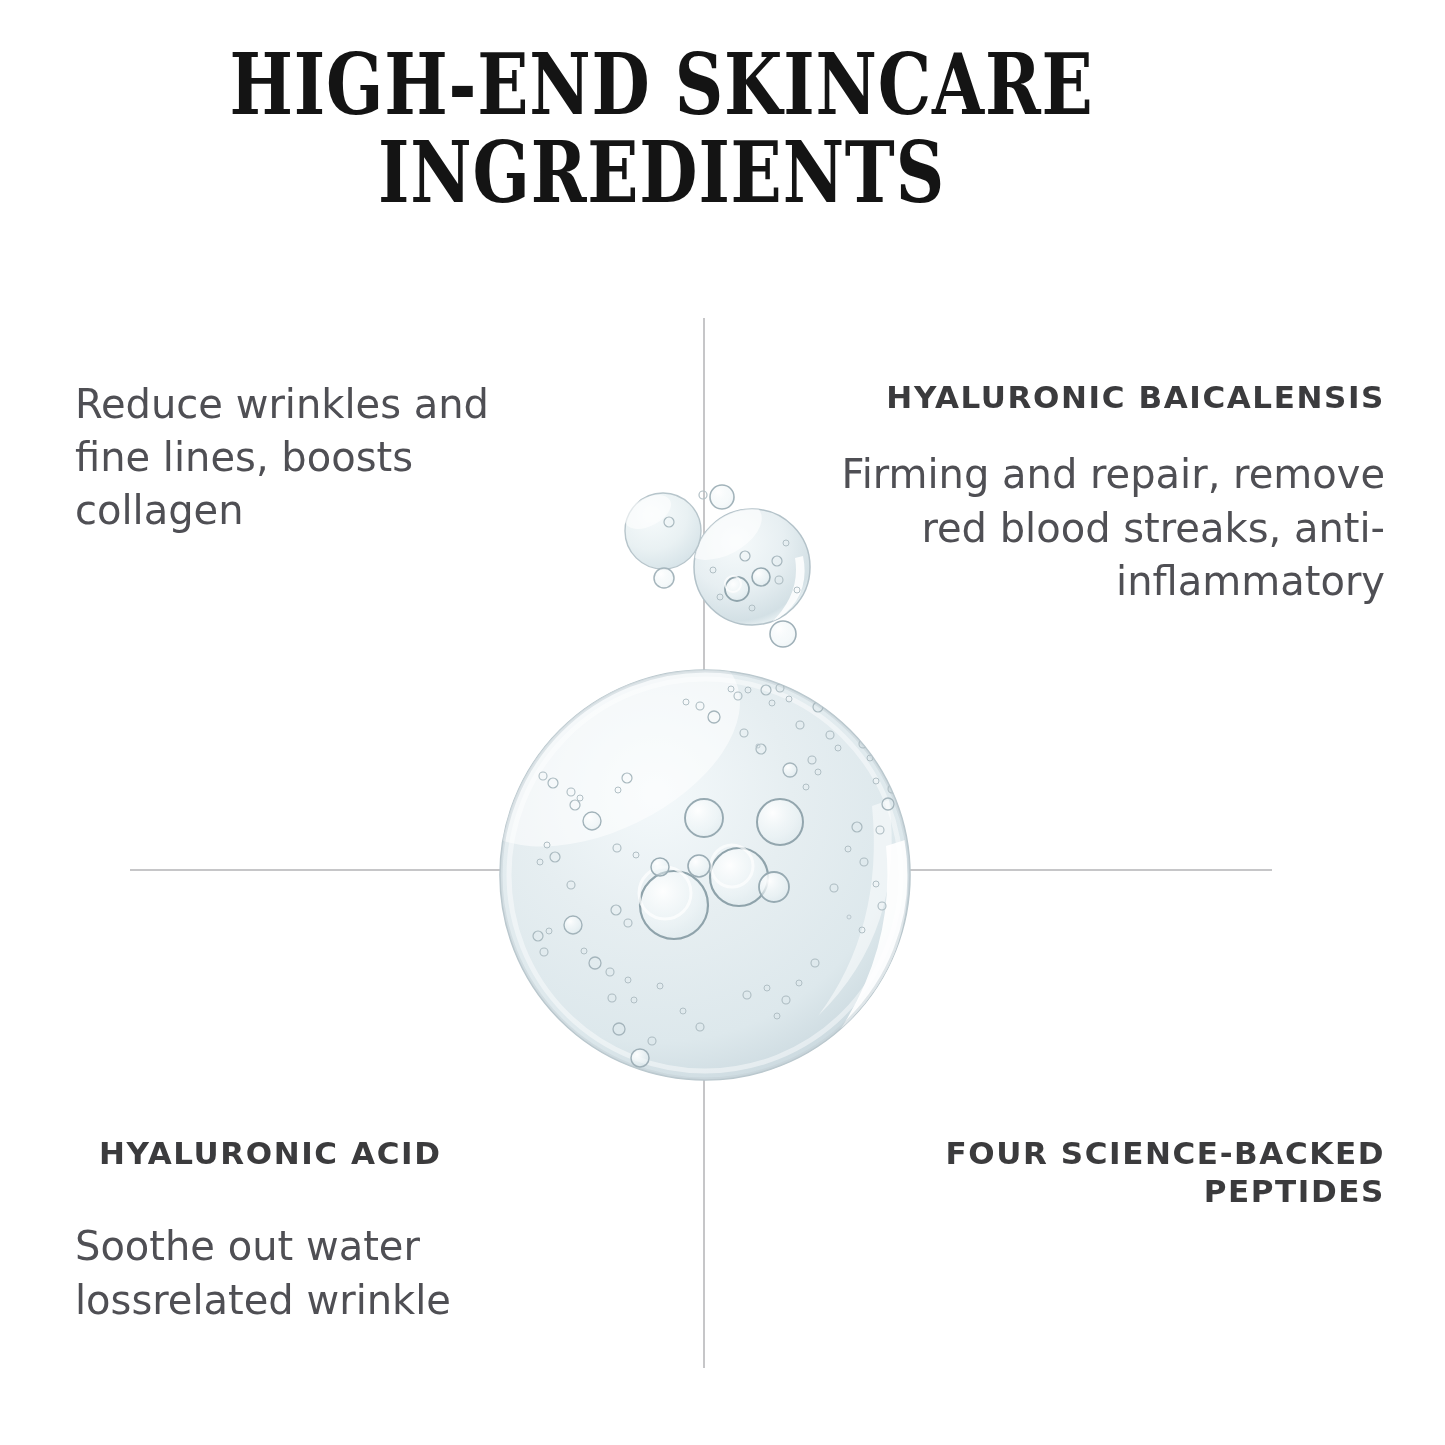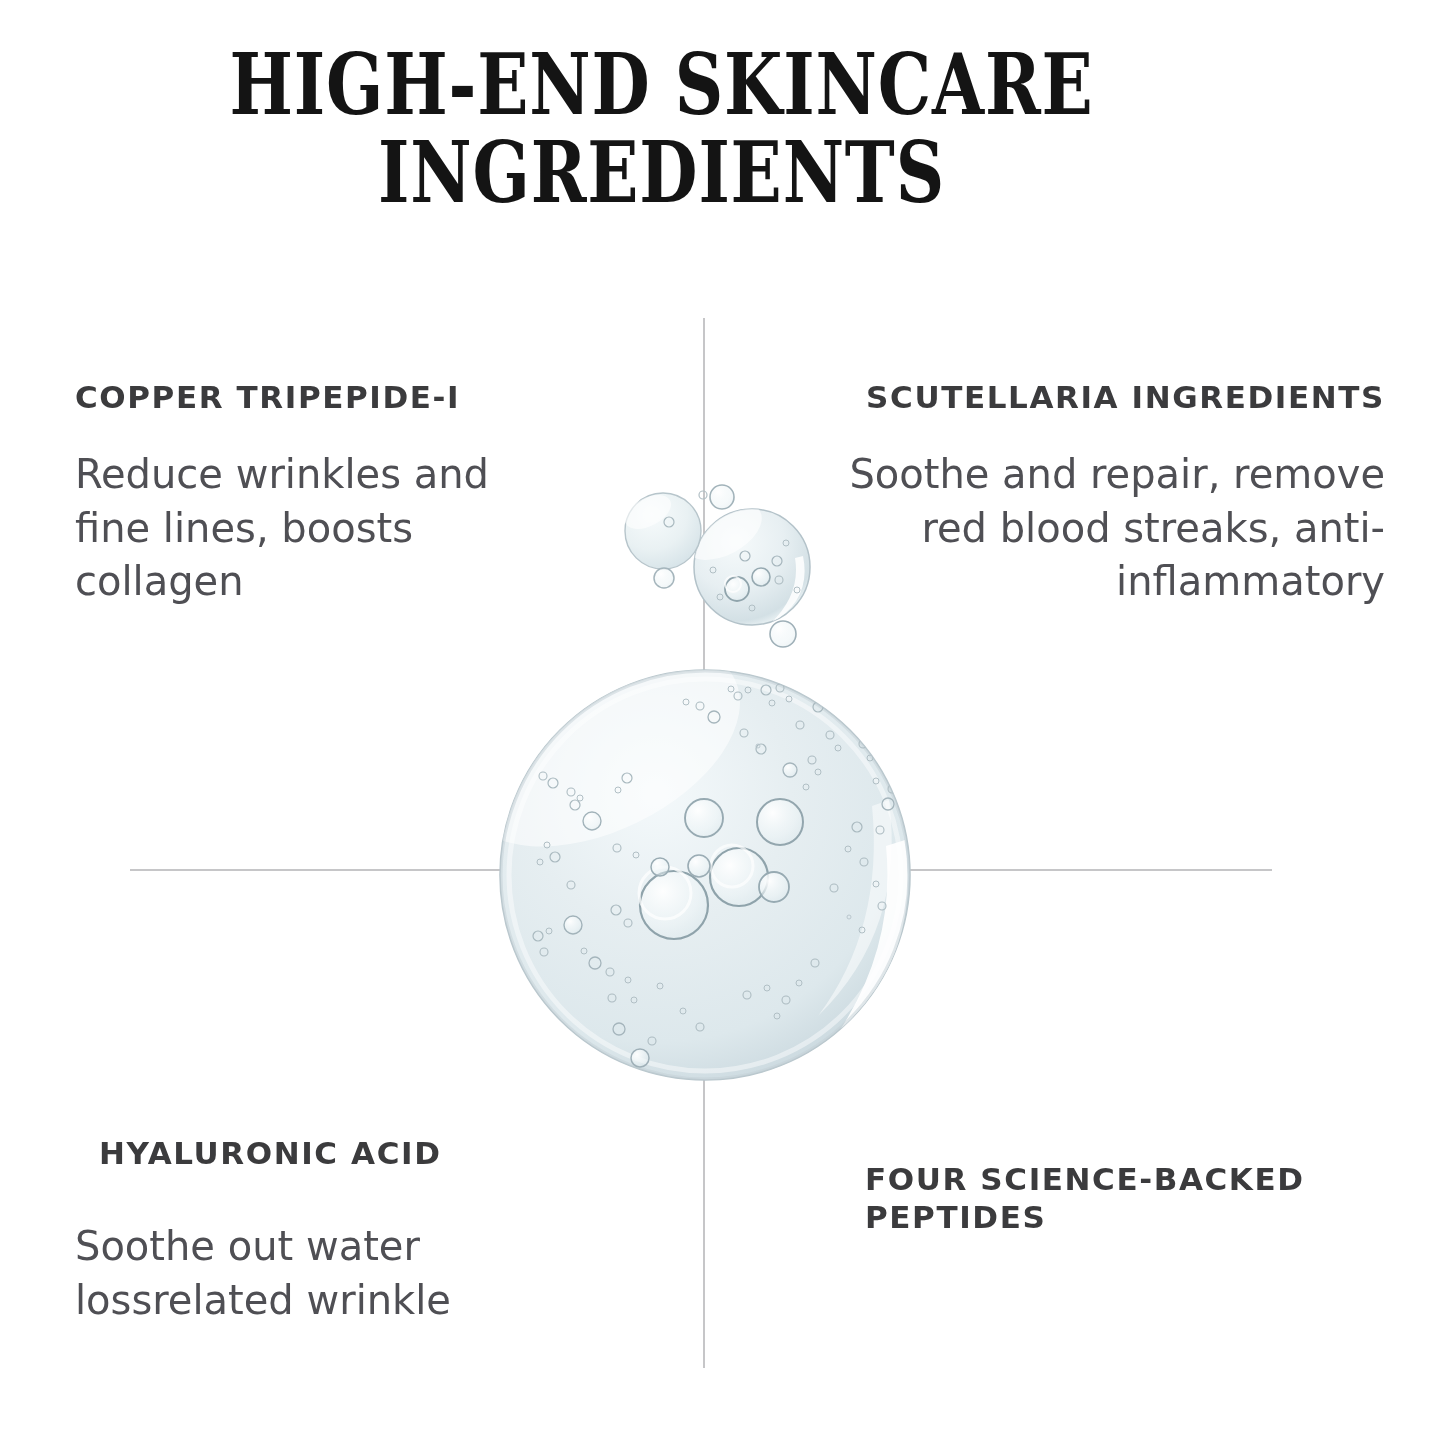--- a/index.html
+++ b/index.html
@@ -70,21 +70,21 @@
   .quad p {
     font-size: 40px;
     font-weight: 400;
     color: #4f4f54;
     line-height: 1.33;
   }
 
   #quad-tl { left: 75px;  top: 378px;  width: 470px; text-align: left; }
   #quad-tr { right: 60px; top: 378px;  width: 590px; text-align: right; }
   #quad-bl { left: 75px;  top: 1134px; width: 450px; text-align: left; }
-  #quad-br { right: 60px; top: 1160px; width: 520px; }
+  #quad-br { right: 60px; top: 1134px; width: 520px; text-align: right; }
 
   #quad-tl h2 { margin-bottom: 32px; }
   #quad-tr h2 { margin-bottom: 32px; }
   #quad-bl h2 { margin-bottom: 48px; margin-left: 24px; }
   #quad-br h2 { margin-bottom: 48px; }
 
   
   #droplet-art {
     position: absolute;
     left: 0;
@@ -265,27 +265,26 @@
 
   <g>
     <circle cx="722" cy="497" r="12" fill="url(#gBub)" stroke="#a2b3ba" stroke-width="1.6"></circle>
     <circle cx="703" cy="495" r="4" fill="none" stroke="#b1bfc5" stroke-width="1.2"></circle>
     <circle cx="664" cy="578" r="10" fill="url(#gBub)" stroke="#a5b5bc" stroke-width="1.5"></circle>
     <circle cx="783" cy="634" r="13" fill="url(#gBub)" stroke="#9fb0b8" stroke-width="1.6"></circle>
   </g>
 </svg>
 
 <div class="quad" id="quad-tl">
-  <h2>COPPER TRIPEPIDE-I</h2>
   <p>Reduce wrinkles and fine lines, boosts collagen</p>
 </div>
 
 <div class="quad" id="quad-tr">
-  <h2>SCUTELLARIA INGREDIENTS</h2>
-  <p>Soothe and repair, remove red blood streaks, anti-inflammatory</p>
+  <h2>HYALURONIC BAICALENSIS</h2>
+  <p>Firming and repair, remove red blood streaks, anti-inflammatory</p>
 </div>
 
 <div class="quad" id="quad-bl">
   <h2>HYALURONIC ACID</h2>
   <p>Soothe out water lossrelated wrinkle</p>
 </div>
 
 <div class="quad" id="quad-br">
   <h2>FOUR SCIENCE-BACKED PEPTIDES</h2>
 </div>

